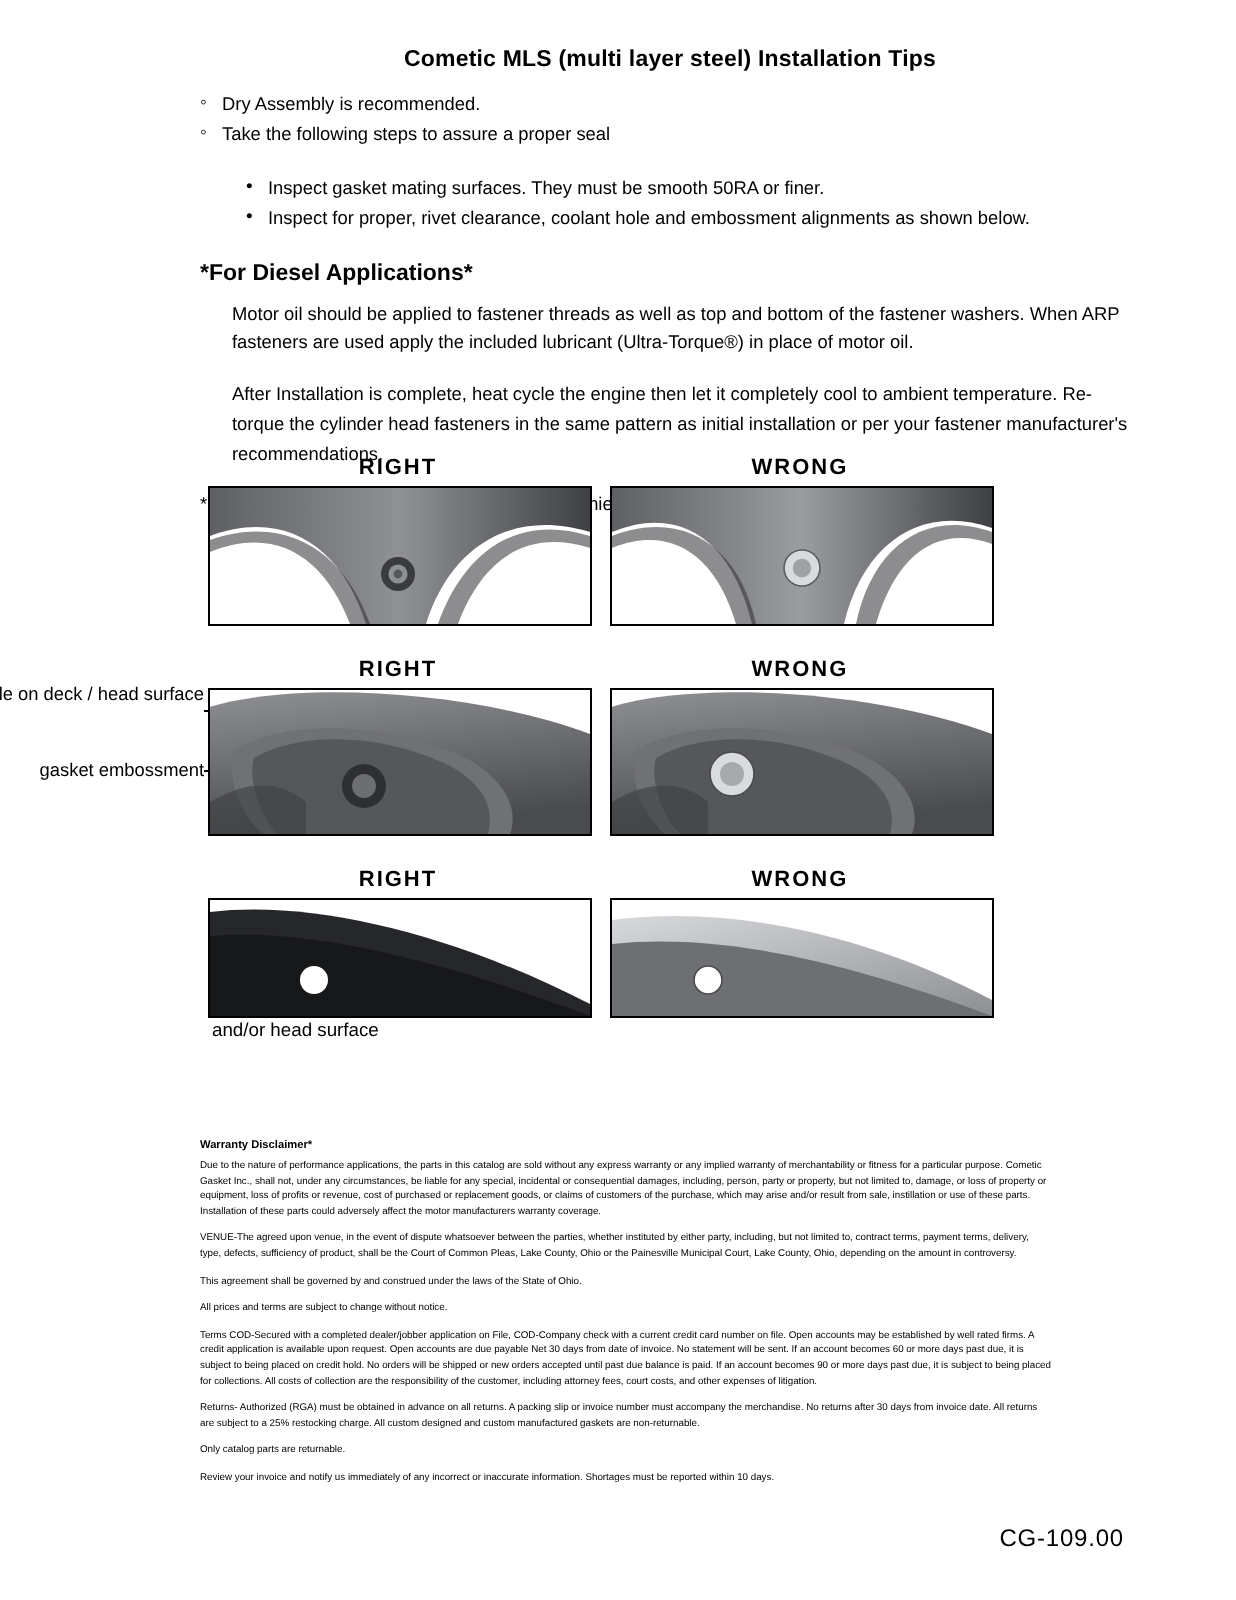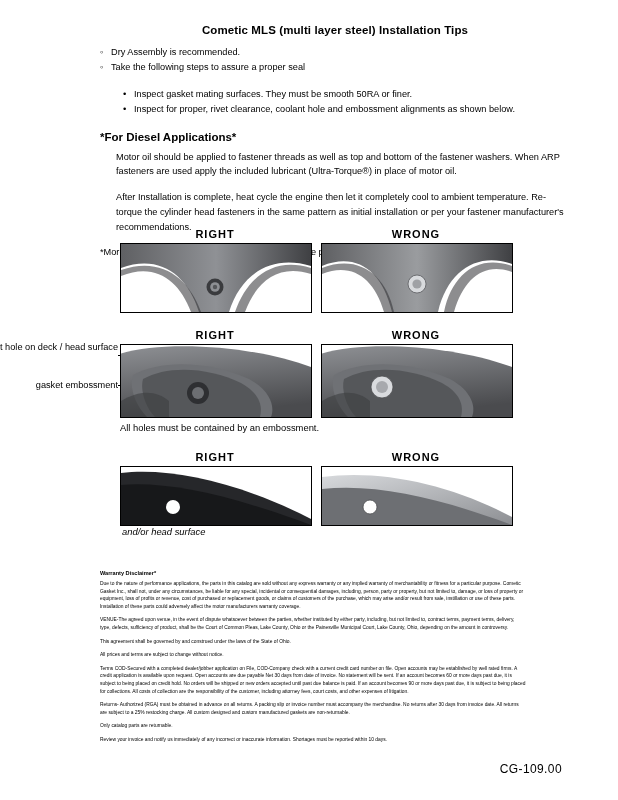--- a/index.html
+++ b/index.html
@@ -69,21 +69,21 @@
   p.body.tight{margin-bottom:0;}
   p.note{
     font-size:9.2px;
     line-height:1.6;
     margin:11px 0 0 0;
   }
 
   
   .figures{
     position:absolute;
-    left:16px;top:228px;width:598px;
+    left:0;top:228px;width:598px;
   }
   .figrow{
     position:relative;
     margin:0 auto;
     width:390px;
   }
   .panelpair{
     display:flex;
     gap:11px;
   }
@@ -270,21 +270,20 @@
               <path d="M-5,10 C40,-6 140,0 200,26 L200,72 L-5,72 Z" fill="url(#g4)"></path>
               <path d="M12,30 C40,14 90,16 128,34 C150,46 154,62 150,72 L26,72 C14,60 8,42 12,30 Z" fill="#6f7175"></path>
               <path d="M22,34 C46,20 88,22 120,38 C138,48 142,60 139,72 L34,72 C24,62 19,44 22,34 Z" fill="#55575a"></path>
               <circle cx="60" cy="42" r="11" fill="#d9dbde" stroke="#4a4b4e" stroke-width="0.8"></circle>
               <circle cx="60" cy="42" r="6" fill="#a7a9ad"></circle>
               <path d="M0,56 C20,44 36,46 48,56 L48,72 L0,72 Z" fill="#3c3d40" opacity="0.6"></path>
             </svg>
           </div>
         </div>
       </div>
-      <div class="caption">All holes must be contained by an embossment.</div>
     </div>
 
     <div class="figrow" style="margin-top:16px;">
       <div class="panelpair">
         <div class="panelwrap">
           <div class="panel-label">RIGHT</div>
           <div class="panel short">
             <svg width="190" height="58" viewBox="0 0 190 58">
               <rect x="0" y="0" width="190" height="58" fill="#ffffff"></rect>
               <path d="M0,6 C50,0 120,16 190,52 L190,58 L0,58 Z" fill="#26272a"></path>
@@ -304,21 +303,21 @@
                 </linearGradient>
               </defs>
               <rect x="0" y="0" width="190" height="58" fill="#ffffff"></rect>
               <path d="M0,10 C60,2 130,18 190,50 L190,58 L0,58 Z" fill="url(#g5)"></path>
               <path d="M0,22 C56,16 120,32 190,58 L0,58 Z" fill="#6d6f73"></path>
               <circle cx="48" cy="40" r="7" fill="#ffffff" stroke="#4a4b4e" stroke-width="0.8"></circle>
             </svg>
           </div>
         </div>
       </div>
-      <div class="caption cap-center" style="margin-top:0;font-style:italic;">and/or head surface</div>
+      <div class="caption cap-center" style="margin-top:0;">and/or head surface</div>
     </div>
 
   </div>
 
   <div class="warranty">
     <h3>Warranty Disclaimer*</h3>
     <p>Due to the nature of performance applications, the parts in this catalog are sold without any express warranty or any implied warranty of merchantability or fitness for a particular purpose.  Cometic Gasket Inc., shall not, under any circumstances, be liable for any special, incidental or consequential damages, including, person, party or property, but not limited to, damage, or loss of property or equipment, loss of profits or revenue, cost of purchased or replacement goods, or claims of customers of the purchase, which may arise and/or result from sale, instillation or use of these parts.  Installation of these parts could adversely affect the motor manufacturers warranty coverage.</p>
     <p>VENUE-The agreed upon venue, in the event of dispute whatsoever between the parties, whether instituted by either party, including, but not limited to, contract terms, payment terms, delivery, type, defects, sufficiency of product, shall be the Court of Common Pleas, Lake County, Ohio or the Painesville Municipal Court, Lake County, Ohio, depending on the amount in controversy.</p>
     <p>This agreement shall be governed by and construed under the laws of the State of Ohio.</p>
     <p>All prices and terms are subject to change without notice.</p>

